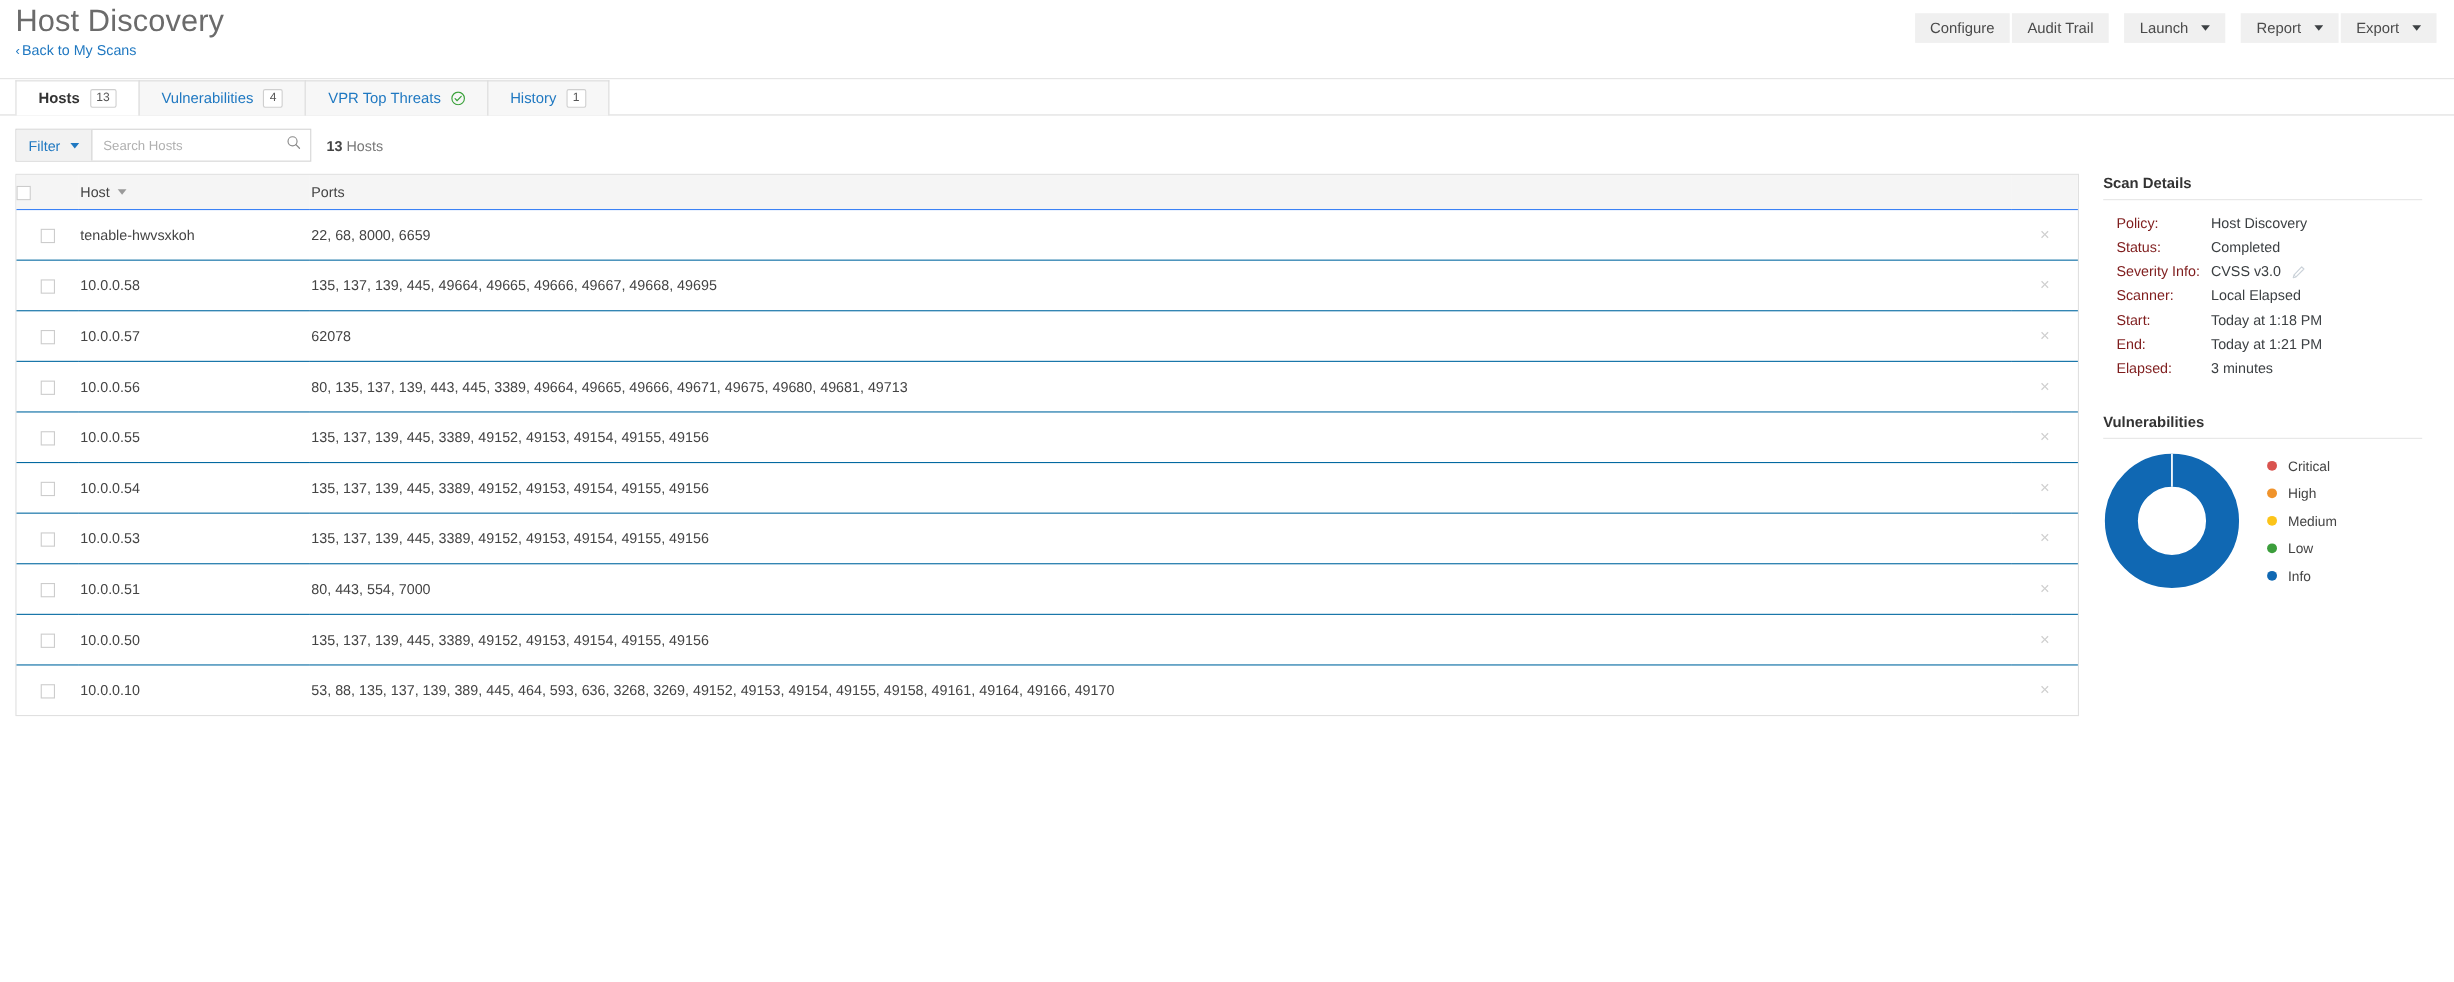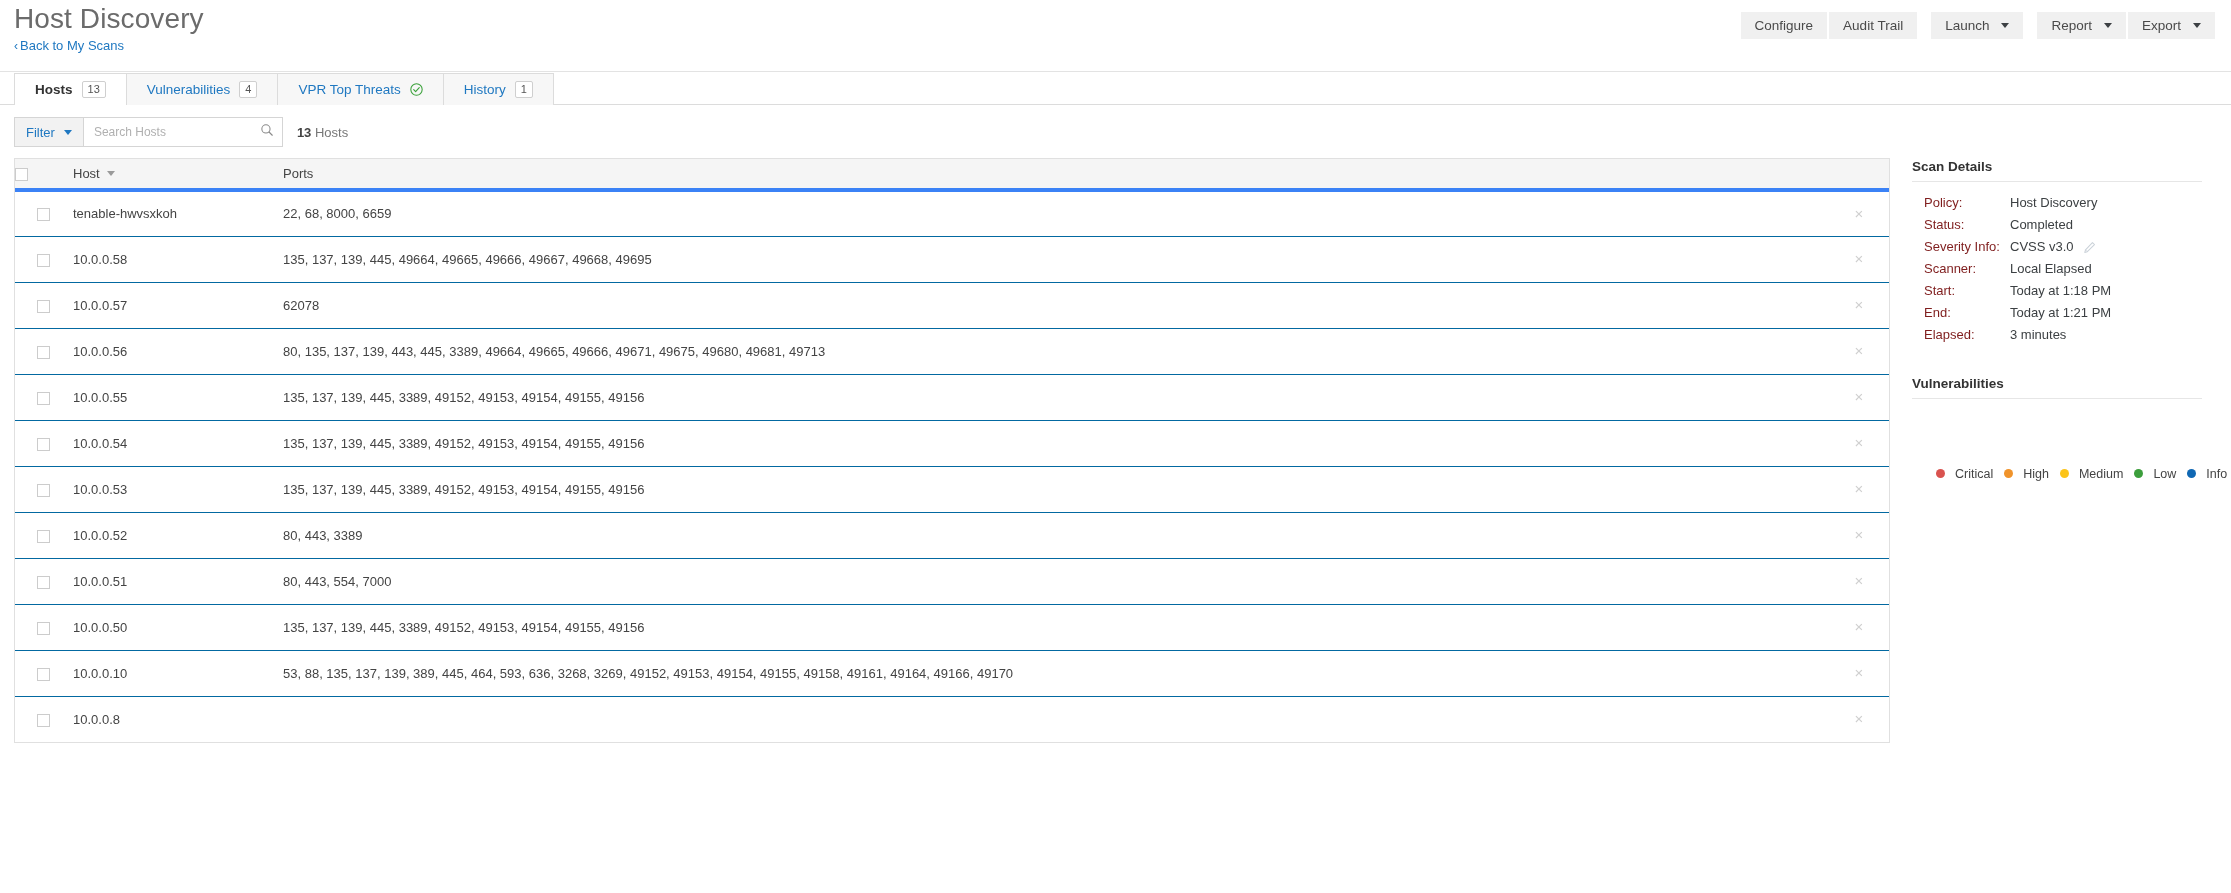--- a/index.html
+++ b/index.html
@@ -186,21 +186,21 @@
     border: 1px solid #e0e0e0;
     background: #fff;
   }
   table.hosts {
     width: 100%;
     border-collapse: collapse;
     table-layout: fixed;
   }
   table.hosts thead th {
     background: #f5f5f5;
-    border-bottom: 4px solid #3b82f6;
+    border-bottom: 1px solid #3b82f6;
     height: 31px;
     font-size: 13px;
     font-weight: normal;
     color: #444;
     text-align: left;
     padding: 0;
   }
   th.col-check, td.col-check { width: 56px; text-align: center; }
   th.col-host, td.col-host   { width: 210px; }
   th.col-ports, td.col-ports { width: auto; }
@@ -262,21 +262,21 @@
   .detail-value { color: #3c4043; display:flex; align-items:center; gap:9px; }
   .pencil-icon { display: inline-flex; opacity: .75; cursor: pointer; }
 
   .vuln-section { margin-top: 30px; }
   .donut-area {
     display: flex;
     align-items: center;
     gap: 24px;
     margin-top: 12px;
   }
-  .legend { display: flex; flex-direction: row; gap: 11px; text-align: right; }
+  .legend { display: flex; flex-direction: column; gap: 11px; text-align: right; }
   .legend-item {
     display: flex; align-items: center; gap: 10px;
     font-size: 12.5px; color: #444;
   }
   .legend-dot { width: 9px; height: 9px; border-radius: 50%; flex: none; }
 </style>
 </head>
 <body>
 
 <div class="page-header">
@@ -449,30 +449,20 @@
               <div class="cell-box">10.0.0.53</div>
             </td>
             <td class="col-ports">
               <div class="cell-box">135, 137, 139, 445, 3389, 49152, 49153, 49154, 49155, 49156</div>
             </td>
             <td class="col-del"><span class="del-x">×</span></td>
           </tr>
           <tr>
             <td class="col-check"><span class="row-checkbox"></span></td>
             <td class="col-host">
-              <div class="cell-box">10.0.0.52</div>
-            </td>
-            <td class="col-ports">
-              <div class="cell-box">80, 443, 3389</div>
-            </td>
-            <td class="col-del"><span class="del-x">×</span></td>
-          </tr>
-          <tr>
-            <td class="col-check"><span class="row-checkbox"></span></td>
-            <td class="col-host">
               <div class="cell-box">10.0.0.51</div>
             </td>
             <td class="col-ports">
               <div class="cell-box">80, 443, 554, 7000</div>
             </td>
             <td class="col-del"><span class="del-x">×</span></td>
           </tr>
           <tr>
             <td class="col-check"><span class="row-checkbox"></span></td>
             <td class="col-host">
@@ -483,30 +473,20 @@
             </td>
             <td class="col-del"><span class="del-x">×</span></td>
           </tr>
           <tr>
             <td class="col-check"><span class="row-checkbox"></span></td>
             <td class="col-host">
               <div class="cell-box">10.0.0.10</div>
             </td>
             <td class="col-ports">
               <div class="cell-box">53, 88, 135, 137, 139, 389, 445, 464, 593, 636, 3268, 3269, 49152, 49153, 49154, 49155, 49158, 49161, 49164, 49166, 49170</div>
-            </td>
-            <td class="col-del"><span class="del-x">×</span></td>
-          </tr>
-          <tr>
-            <td class="col-check"><span class="row-checkbox"></span></td>
-            <td class="col-host">
-              <div class="cell-box">10.0.0.8</div>
-            </td>
-            <td class="col-ports">
-              <div class="cell-box"></div>
             </td>
             <td class="col-del"><span class="del-x">×</span></td>
           </tr>
         </tbody>
     </table>
   </div>
 
   <div class="side-panel">
     <h2 class="panel-title">Scan Details</h2>
     <hr class="panel-rule">

